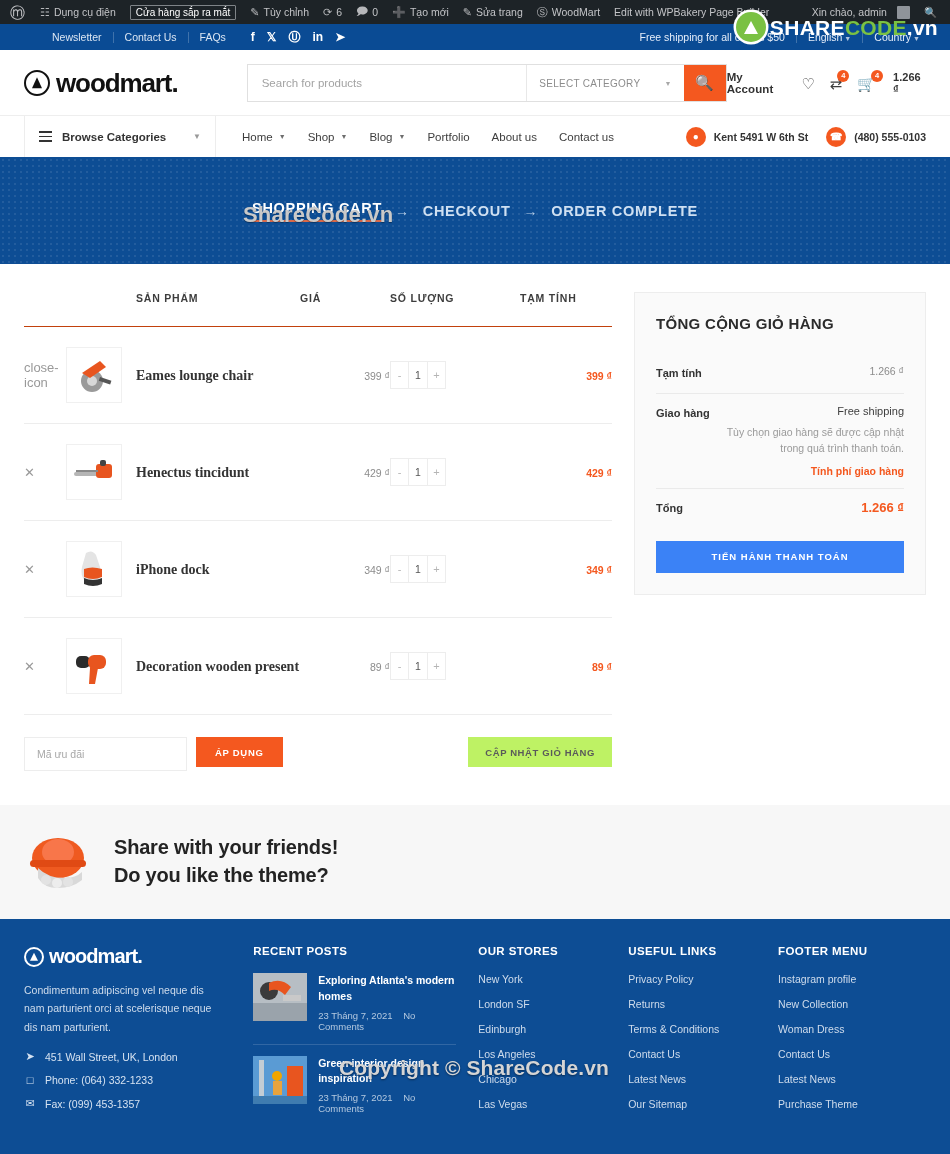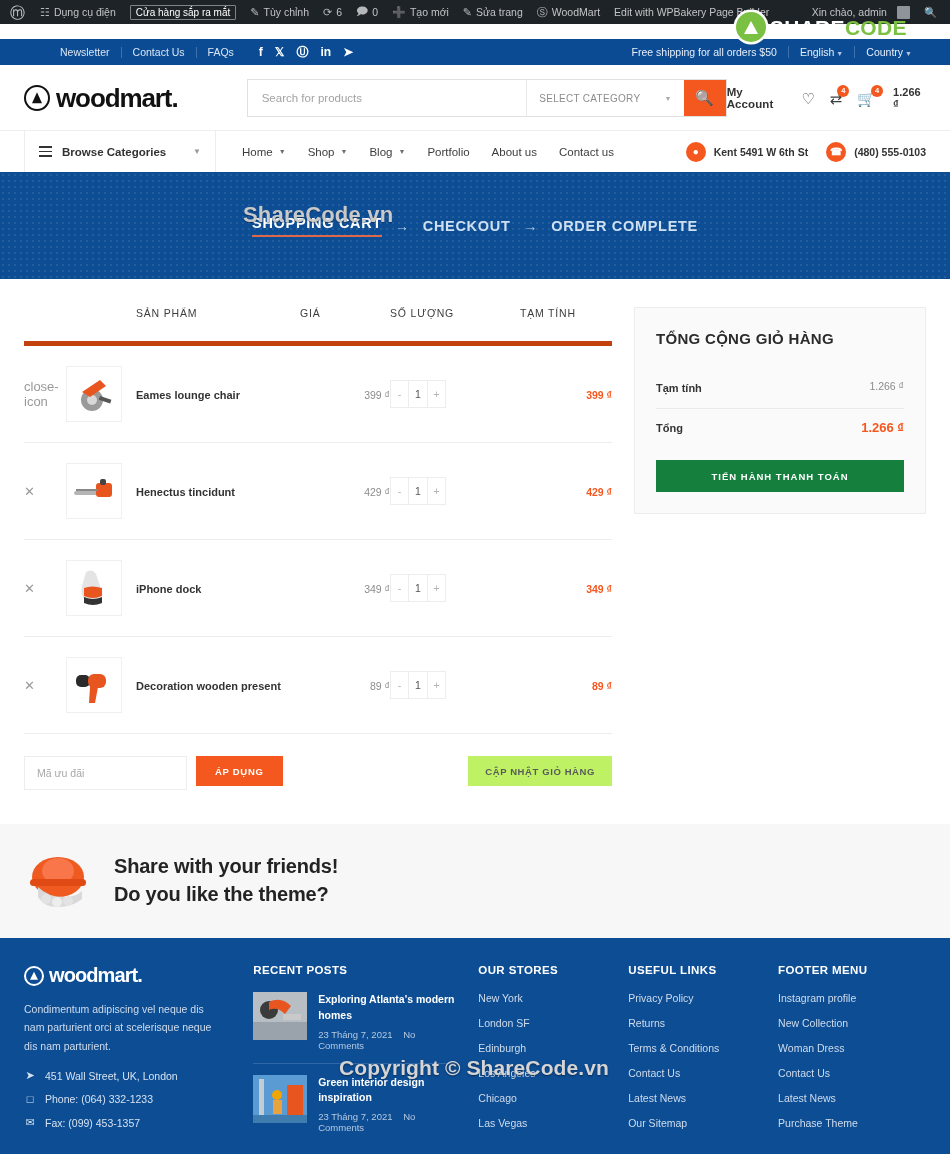--- a/index.html
+++ b/index.html
@@ -43,22 +43,22 @@
     width: 13px; height: 13px; background: #8f949a; margin-left: 6px; border-radius: 1px;
     display:inline-block;
   }
   .wpab-ico { font-size: 11px; opacity: .92; display:inline-block; }
 
   
   .topbar {
     height: 26px; background: #0a4b94;
     display: flex; align-items: center;
     font-size: 10.5px; color: #e6eefa;
-    padding: 0 32px;
-    position: relative; z-index: 40; margin-top: 15px;
+    padding: 0 24px;
+    position: relative; z-index: 40;
   }
   .topbar a { color: #dbe6f3; text-decoration: none; }
   .tb-left { display: flex; align-items: center; gap: 0; padding-left: 4px; }
   .tb-left .tb-link { padding: 0 11px; border-right: 1px solid rgba(255,255,255,.22); line-height: 11px; }
   .tb-left .tb-link:first-child { padding-left: 24px; }
   .tb-left .tb-link:last-of-type { border-right: none; }
   .tb-social { display: flex; align-items: center; gap: 12px; padding-left: 14px; }
   .tb-social span { font-size: 12px; color: #fff; font-weight: bold; line-height: 1; }
   .tb-right { margin-left: auto; display: flex; align-items: center; }
   .tb-right .tb-sep { padding: 0 11px; border-right: 1px solid rgba(255,255,255,.22); }
@@ -153,35 +153,35 @@
     font-size: 14.5px; letter-spacing: .7px; color: #cfe0f2; font-weight: bold;
   }
   .crumbs .cur { color: #fff; border-bottom: 2px solid #d9694a; padding-bottom: 4px; }
   .crumbs .arrow { font-size: 14px; color: #b9cfe8; font-weight: normal; }
 
   
   .cartwrap { display: flex; padding: 28px 24px 34px 24px; gap: 22px; align-items: flex-start; background:#fff; }
   .cartleft { flex: 1; min-width: 0; }
   table.cart { width: 100%; border-collapse: collapse; }
   table.cart th {
-    font-size: 10.5px; letter-spacing: .8px; color: #3d3d3d; font-weight: normal;
-    padding: 0 0 22px 0; text-align: left; border-bottom: 5px solid #c2410c;
+    font-size: 10.5px; letter-spacing: .8px; color: #3d3d3d; font-weight: bold;
+    padding: 0 0 22px 0; text-align: left; border-bottom: 1px solid #c2410c;
   }
   th.c-remove { width: 42px; }
   th.c-thumb { width: 70px; }
   th.c-price, td.c-price { text-align: right; width: 90px; }
   th.c-qty, td.c-qty { width: 130px; text-align: left; padding-left: 24px; }
   th.c-sub, td.c-sub { text-align: right; width: 92px; }
   table.cart td { padding: 20px 0; border-bottom: 1px solid #ededed; vertical-align: middle; }
   .rm { color: #999; font-size: 13px; cursor: pointer; display:inline-block; }
   .thumb {
     width: 56px; height: 56px; background: #fff; border: 1px solid #f0f0f0;
     display: flex; align-items: center; justify-content: center; overflow: hidden;
   }
-  .pname { font-size: 11px; font-weight: bold; color: #333; }
+  .pname { font-size: 14px; font-weight: bold; color: #333; font-family: Liberation Serif, serif; }
   .price { font-size: 10.5px; color: #8c8c8c; }
   .sub { font-size: 10.5px; color: #f4581f; font-weight: bold; }
   .qty {
     display: inline-flex; border: 1px solid #ededed; height: 28px; width: 56px;
   }
   .qty button {
     width: 17px; border: none; background: #fff; color: #b5b5b5; font-size: 11px;
     cursor: pointer; font-family: inherit;
   }
   .qty .qv {
@@ -210,21 +210,21 @@
   .totals h3 { font-size: 15px; letter-spacing: .3px; color: #2b2b2b; margin-bottom: 22px; font-weight: bold; }
   .trow { display: flex; padding: 11px 0; border-bottom: 1px solid #eaeaea; }
   .trow:last-of-type { border-bottom: none; }
   .tlabel { font-size: 11px; font-weight: bold; color: #333; width: 58px; flex: 0 0 58px; line-height: 1.5; }
   .tval { flex: 1; text-align: right; font-size: 10.5px; color: #8c8c8c; }
   .ship-title { font-size: 11px; color: #3d3d3d; margin-bottom: 7px; }
   .ship-note { font-size: 10.5px; color: #9a9a9a; line-height: 1.55; margin-bottom: 9px; }
   .ship-link { font-size: 10.5px; color: #f4581f; font-weight: bold; }
   .grand .tval { font-size: 13px; color: #f4581f; font-weight: bold; }
   .btn-checkout {
-    display: block; width: 100%; margin-top: 13px; background: #15803d; color: #fff;
+    display: block; width: 100%; margin-top: 13px; background: #3b82f6; color: #fff;
     border: none; height: 32px; font-size: 9.5px; font-weight: bold; letter-spacing: 1px;
     cursor: pointer; font-family: inherit;
   }
 
   
   .promo {
     background: #f7f7f7; padding: 27px 24px; display: flex; align-items: center; gap: 18px;
   }
   .helmet { width: 72px; height: 60px; flex: 0 0 auto; }
   .promo-h { font-size: 20px; font-weight: bold; color: #232323; line-height: 1.38; letter-spacing: -.2px; }
@@ -548,20 +548,28 @@
       <button class="btn-update">CẬP NHẬT GIỎ HÀNG</button>
     </div>
   </div>
 
   <div class="totals">
     <h3>TỔNG CỘNG GIỎ HÀNG</h3>
     <div class="trow">
       <span class="tlabel">Tạm tính</span>
       <span class="tval">1.266 ₫</span>
     </div>
+    <div class="trow">
+      <span class="tlabel">Giao hàng</span>
+      <span class="tval">
+        <div class="ship-title">Free shipping</div>
+        <div class="ship-note">Tùy chọn giao hàng sẽ được cập nhật trong quá trình thanh toán.</div>
+        <div class="ship-link">Tính phí giao hàng</div>
+      </span>
+    </div>
     <div class="trow grand">
       <span class="tlabel">Tổng</span>
       <span class="tval">1.266 ₫</span>
     </div>
     <button class="btn-checkout">TIẾN HÀNH THANH TOÁN</button>
   </div>
 </div>
 
 <div class="promo">
   <svg class="helmet" viewBox="0 0 72 60">

